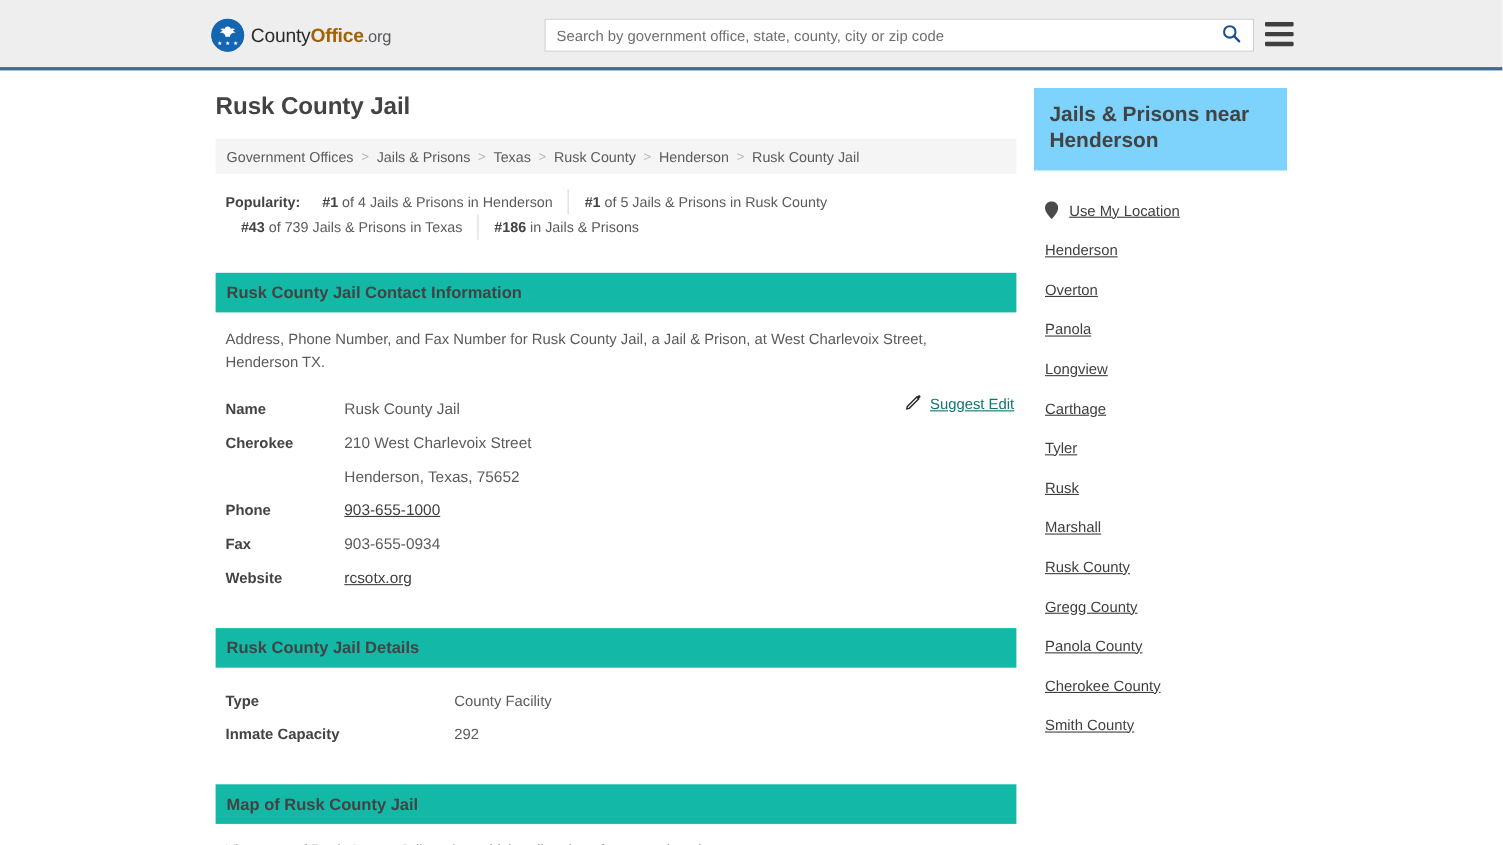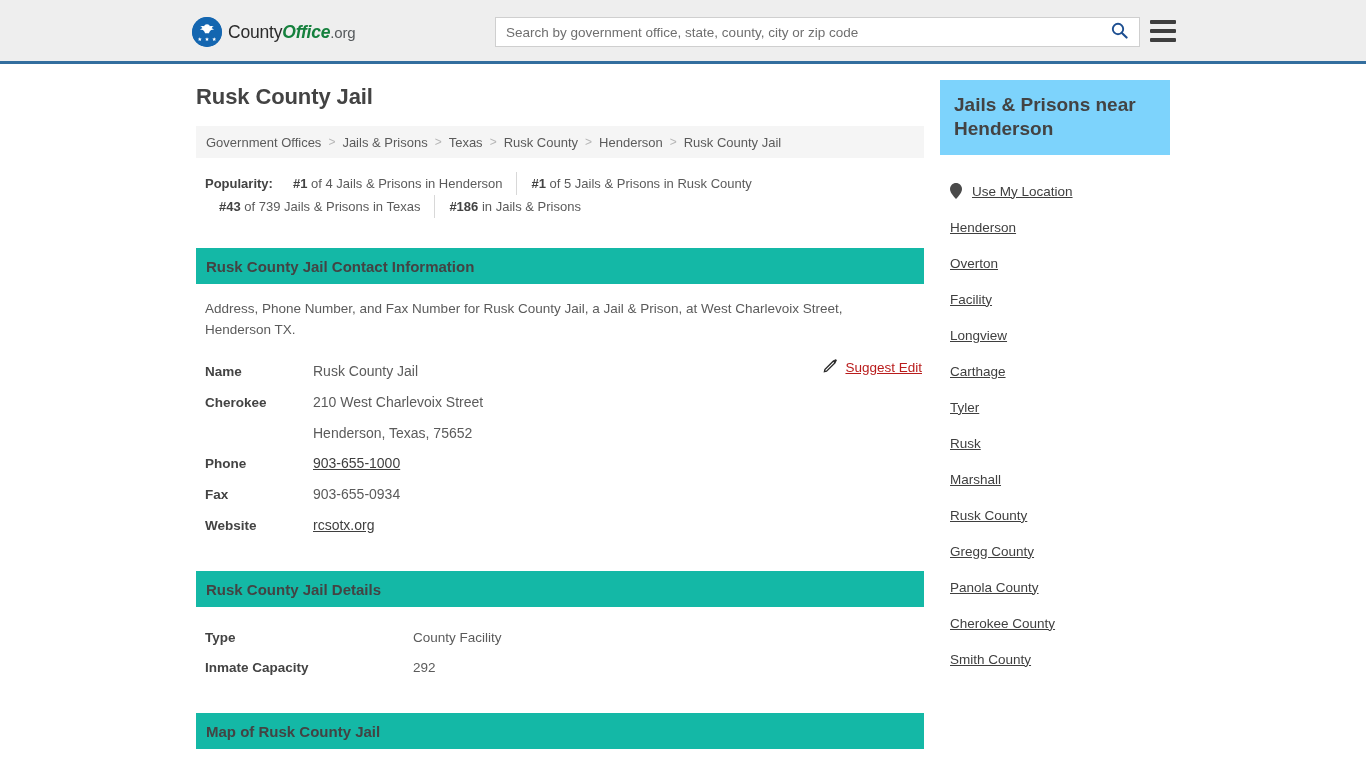--- a/index.html
+++ b/index.html
@@ -41,21 +41,21 @@
     flex: 0 0 auto;
     overflow: hidden;
   }
   .logo-mark svg { display: block; }
   .logo-text {
     font-size: 17.5px;
     letter-spacing: -0.2px;
     white-space: nowrap;
   }
   .logo-text .t-county { color: #2b2b2b; font-weight: 400; }
-  .logo-text .t-office { color: #15803d; font-weight: 700; font-style: italic; }
+  .logo-text .t-office { color: #a16207; font-weight: 700; }
   .logo-text .t-org { color: #55595c; font-weight: 400; font-size: 15px; }
 
   .search-wrap {
     position: absolute;
     left: 495px;
     top: 17px;
     width: 645px;
     height: 30px;
     background: #ffffff;
     border: 1px solid #cfcfcf;
@@ -212,21 +212,21 @@
     text-decoration: underline;
   }
   .suggest-edit {
     position: absolute;
     right: 2px;
     top: 2px;
     display: flex;
     align-items: center;
     gap: 7px;
     font-size: 13.5px;
-    color: #b91c1c;
+    color: #0f766e;
     text-decoration: none;
     cursor: pointer;
   }
   .suggest-edit .se-label { text-decoration: underline; }
 
   
   .detail-table {
     margin-top: 16px;
     padding-left: 9px;
   }
@@ -415,21 +415,21 @@
         <a href="#">Use My Location</a>
       </div>
       <div id="rail-links">
           <div class="rail-item">
             <a href="#">Henderson</a>
           </div>
           <div class="rail-item">
             <a href="#">Overton</a>
           </div>
           <div class="rail-item">
-            <a href="#">Facility</a>
+            <a href="#">Panola</a>
           </div>
           <div class="rail-item">
             <a href="#">Longview</a>
           </div>
           <div class="rail-item">
             <a href="#">Carthage</a>
           </div>
           <div class="rail-item">
             <a href="#">Tyler</a>
           </div>

